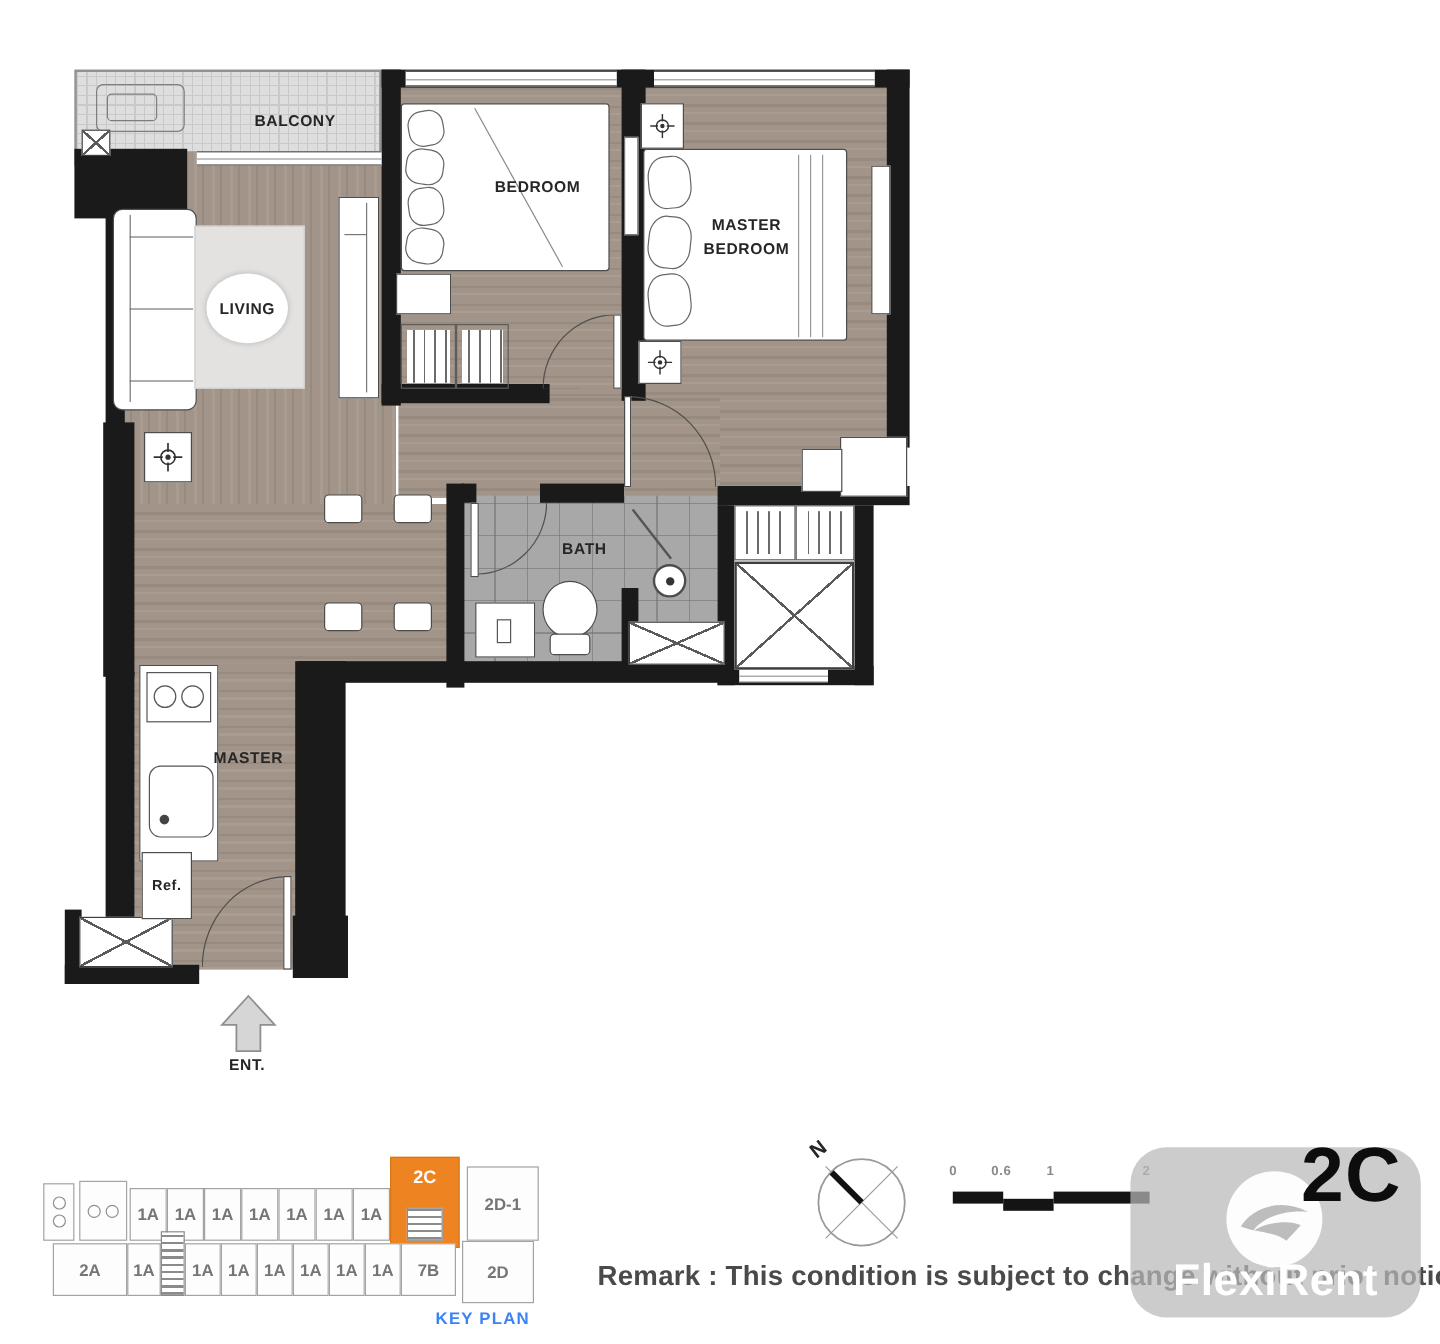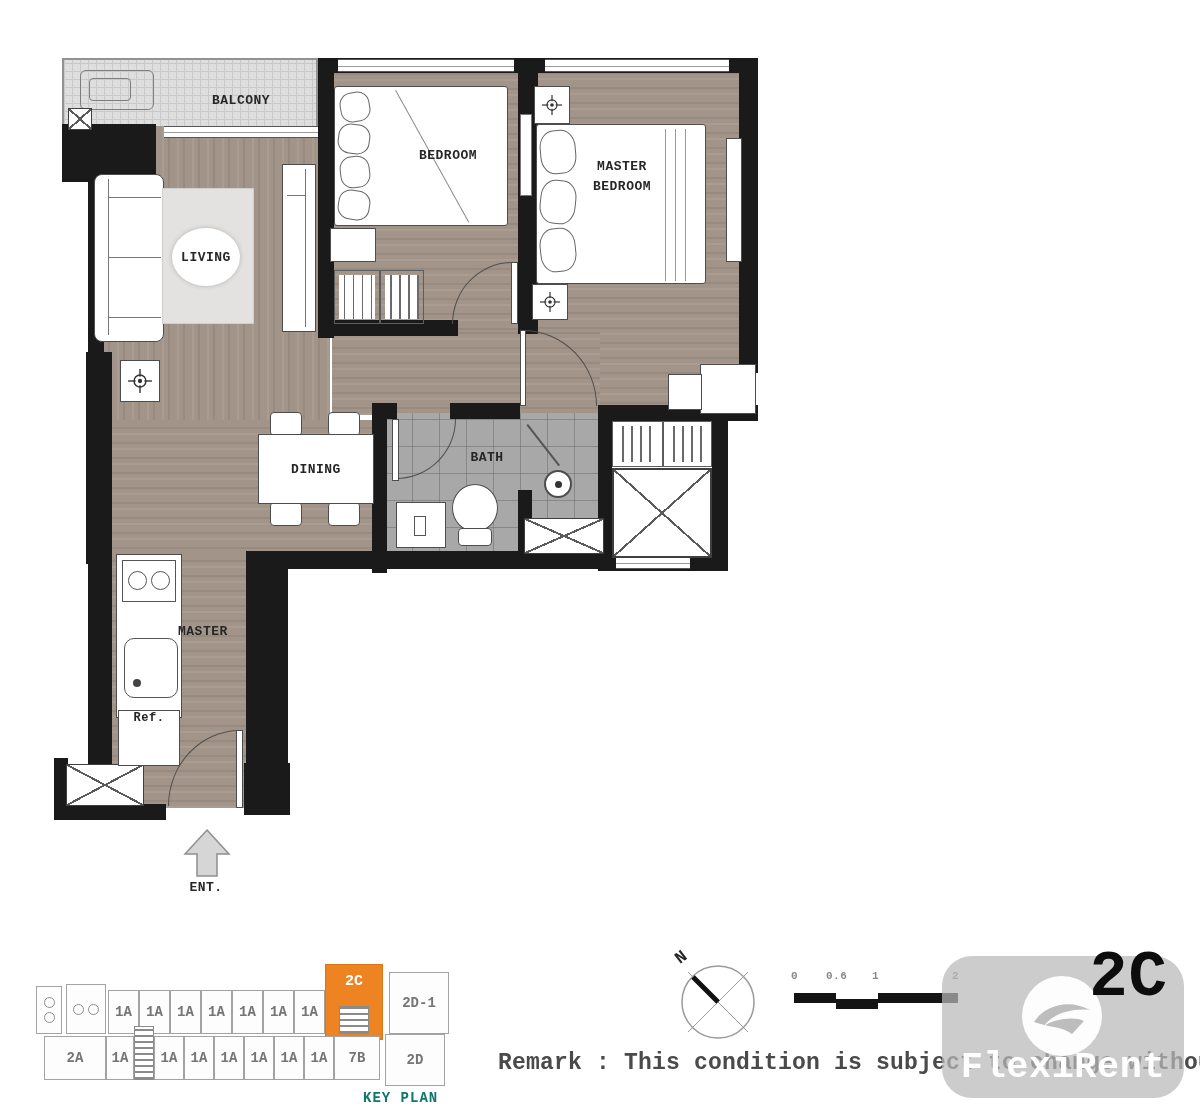--- a/index.html
+++ b/index.html
@@ -1,18 +1,18 @@
 <!DOCTYPE html>
 <html><head>
 <meta charset="utf-8">
 <style>
   html,body{margin:0;padding:0;background:#fff;}
   *{box-sizing:border-box;}
   #stage{position:relative;width:1200px;height:1120px;background:#fff;overflow:hidden;
-         font-family:Liberation Mono, monospace;}
+         font-family:Liberation Sans, sans-serif;}
   .abs{position:absolute;}
   .wall{position:absolute;background:#1a1a1a;}
   .wood{position:absolute;background-color:#a29488;}
   .vg{background-image:repeating-linear-gradient(90deg,rgba(255,255,255,.08) 0 2px,rgba(0,0,0,0) 2px 6px,rgba(0,0,0,.07) 6px 8px,rgba(0,0,0,0) 8px 15px);}
   .hg{background-image:repeating-linear-gradient(0deg,rgba(255,255,255,.08) 0 2px,rgba(0,0,0,0) 2px 6px,rgba(0,0,0,.07) 6px 8px,rgba(0,0,0,0) 8px 15px);}
   .balcony{position:absolute;background-color:#dedede;border:2px solid #929292;
            background-image:repeating-linear-gradient(0deg,#c9c9c9 0 1px,transparent 1px 8px),
                             repeating-linear-gradient(90deg,#c9c9c9 0 1px,transparent 1px 8px);}
   .bathfloor{position:absolute;background-color:#a8a8a8;
            background-image:repeating-linear-gradient(0deg,rgba(110,110,110,.55) 0 1px,transparent 1px 27px),
@@ -151,36 +151,33 @@
   </div>
   <div class="wbox" style="left:520px;top:114px;width:12px;height:82px;border-width:1px;border-color:#777"></div>
   <div class="wbox" style="left:536px;top:124px;width:170px;height:160px;border-radius:3px">
     <div class="ln" style="left:128px;top:4px;width:1px;height:152px;background:#999"></div>
     <div class="ln" style="left:138px;top:4px;width:1px;height:152px;background:#999"></div>
     <div class="ln" style="left:148px;top:4px;width:1px;height:152px;background:#999"></div>
   </div>
   <div class="pillow" style="left:540px;top:130px;width:36px;height:44px;transform:rotate(-5deg)"></div>
   <div class="pillow" style="left:540px;top:180px;width:36px;height:44px;transform:rotate(6deg)"></div>
   <div class="pillow" style="left:540px;top:228px;width:36px;height:44px;transform:rotate(-6deg)"></div>
-  <div class="label ctr" style="left:572px;top:157px;width:100px;line-height:1.5">MASTER BEDROOM</div>
+  <div class="label ctr" style="left:572px;top:178px;width:100px;line-height:1.5">MASTER BEDROOM</div>
   <div class="wbox" style="left:726px;top:138px;width:16px;height:124px;border-width:1px"></div>
   <div class="wbox" style="left:700px;top:364px;width:56px;height:50px"></div>
   <div class="wbox" style="left:668px;top:374px;width:34px;height:36px"></div>
   <div class="arc tr" style="left:523px;top:330px;width:74px;height:76px"></div>
   <div class="wbox" style="left:520px;top:330px;width:6px;height:76px;border-width:1px"></div>
   <div class="hang" style="left:612px;top:421px;width:51px;height:46px"></div>
   <div class="hang" style="left:663px;top:421px;width:49px;height:46px"></div>
 
   <div class="wbox" style="left:270px;top:412px;width:32px;height:24px;border-radius:4px"></div>
   <div class="wbox" style="left:328px;top:412px;width:32px;height:24px;border-radius:4px"></div>
   <div class="wbox" style="left:270px;top:502px;width:32px;height:24px;border-radius:4px"></div>
   <div class="wbox" style="left:328px;top:502px;width:32px;height:24px;border-radius:4px"></div>
-  <div class="wbox" style="left:258px;top:434px;width:116px;height:70px;display:flex;align-items:center;justify-content:center">
-    <span class="label" style="position:static">DINING</span>
-  </div>
 
   <div class="label" style="left:452px;top:450px;width:70px;text-align:center">BATH</div>
   <div class="wbox" style="left:396px;top:502px;width:50px;height:46px">
     <div class="obox" style="left:17px;top:13px;width:12px;height:20px;border-width:1px;border-color:#555"></div>
   </div>
   <div class="wbox" style="left:452px;top:484px;width:46px;height:48px;border-radius:50%"></div>
   <div class="wbox" style="left:458px;top:528px;width:34px;height:18px;border-radius:4px"></div>
   <div class="abs" style="left:528px;top:424px;width:52px;height:2px;background:#555;transform:rotate(52deg);transform-origin:0 0"></div>
   <div class="wbox" style="left:544px;top:470px;width:28px;height:28px;border-radius:50%;border-width:2px">
     <div class="abs" style="left:9px;top:9px;width:7px;height:7px;background:#333;border-radius:50%"></div>
@@ -189,21 +186,21 @@
   <div class="wbox" style="left:392px;top:419px;width:7px;height:62px;border-width:1px"></div>
 
   <div class="wbox" style="left:116px;top:554px;width:66px;height:164px"></div>
   <div class="obox" style="left:122px;top:560px;width:54px;height:42px;border-color:#555">
     <div class="obox" style="left:5px;top:10px;width:19px;height:19px;border-radius:50%;border-color:#555"></div>
     <div class="obox" style="left:28px;top:10px;width:19px;height:19px;border-radius:50%;border-color:#555"></div>
   </div>
   <div class="obox" style="left:124px;top:638px;width:54px;height:60px;border-radius:10px;border-color:#555">
     <div class="abs" style="left:8px;top:40px;width:8px;height:8px;background:#444;border-radius:50%"></div>
   </div>
-  <div class="wbox" style="left:118px;top:710px;width:62px;height:56px;display:flex;align-items:flex-start;justify-content:center">
+  <div class="wbox" style="left:118px;top:710px;width:42px;height:56px;display:flex;align-items:center;justify-content:center">
     <span class="label" style="position:static;font-size:12px">Ref.</span>
   </div>
   <div class="label" style="left:178px;top:624px">MASTER</div>
   <div class="arc tl" style="left:168px;top:730px;width:72px;height:76px"></div>
   <div class="wbox" style="left:236px;top:730px;width:7px;height:78px;border-width:1px"></div>
 
   <svg class="abs" style="left:183px;top:828px" width="48" height="50" viewBox="0 0 48 50">
     <polygon points="24,2 46,26 34,26 34,48 14,48 14,26 2,26" fill="#d6d6d6" stroke="#8f8f8f" stroke-width="1.5"></polygon>
   </svg>
   <div class="label" style="left:180px;top:880px;width:52px;text-align:center">ENT.</div>
@@ -230,21 +227,21 @@
   <div class="kp-cell" style="left:106px;top:1036px;width:28px;height:44px">1A</div>
   <div class="kp-stripes" style="left:134px;top:1026px;width:20px;height:54px"></div>
   <div class="kp-cell" style="left:154px;top:1036px;width:30px;height:44px">1A</div>
   <div class="kp-cell" style="left:184px;top:1036px;width:30px;height:44px">1A</div>
   <div class="kp-cell" style="left:214px;top:1036px;width:30px;height:44px">1A</div>
   <div class="kp-cell" style="left:244px;top:1036px;width:30px;height:44px">1A</div>
   <div class="kp-cell" style="left:274px;top:1036px;width:30px;height:44px">1A</div>
   <div class="kp-cell" style="left:304px;top:1036px;width:30px;height:44px">1A</div>
   <div class="kp-cell" style="left:334px;top:1036px;width:46px;height:44px">7B</div>
   <div class="kp-cell" style="left:385px;top:1034px;width:60px;height:52px">2D</div>
-  <div class="label" style="left:363px;top:1090px;font-size:14px;color:#0f766e;letter-spacing:1px">KEY PLAN</div>
+  <div class="label" style="left:363px;top:1090px;font-size:14px;color:#3b82f6;letter-spacing:1px">KEY PLAN</div>
 
   <svg class="abs" style="left:672px;top:952px" width="92" height="96" viewBox="0 0 92 96">
     <circle cx="46" cy="50" r="36" fill="none" stroke="#9a9a9a" stroke-width="1.5"></circle>
     <line x1="16" y1="20" x2="76" y2="80" stroke="#9a9a9a" stroke-width="1"></line>
     <line x1="76" y1="20" x2="16" y2="80" stroke="#9a9a9a" stroke-width="1"></line>
     <line x1="46" y1="50" x2="21" y2="25" stroke="#111" stroke-width="5"></line>
   </svg>
   <div class="label" style="left:676px;top:948px;font-size:17px;transform:rotate(-38deg)">N</div>
 
   <div class="label" style="left:791px;top:970px;font-size:11px;color:#8a8a8a">0</div>

